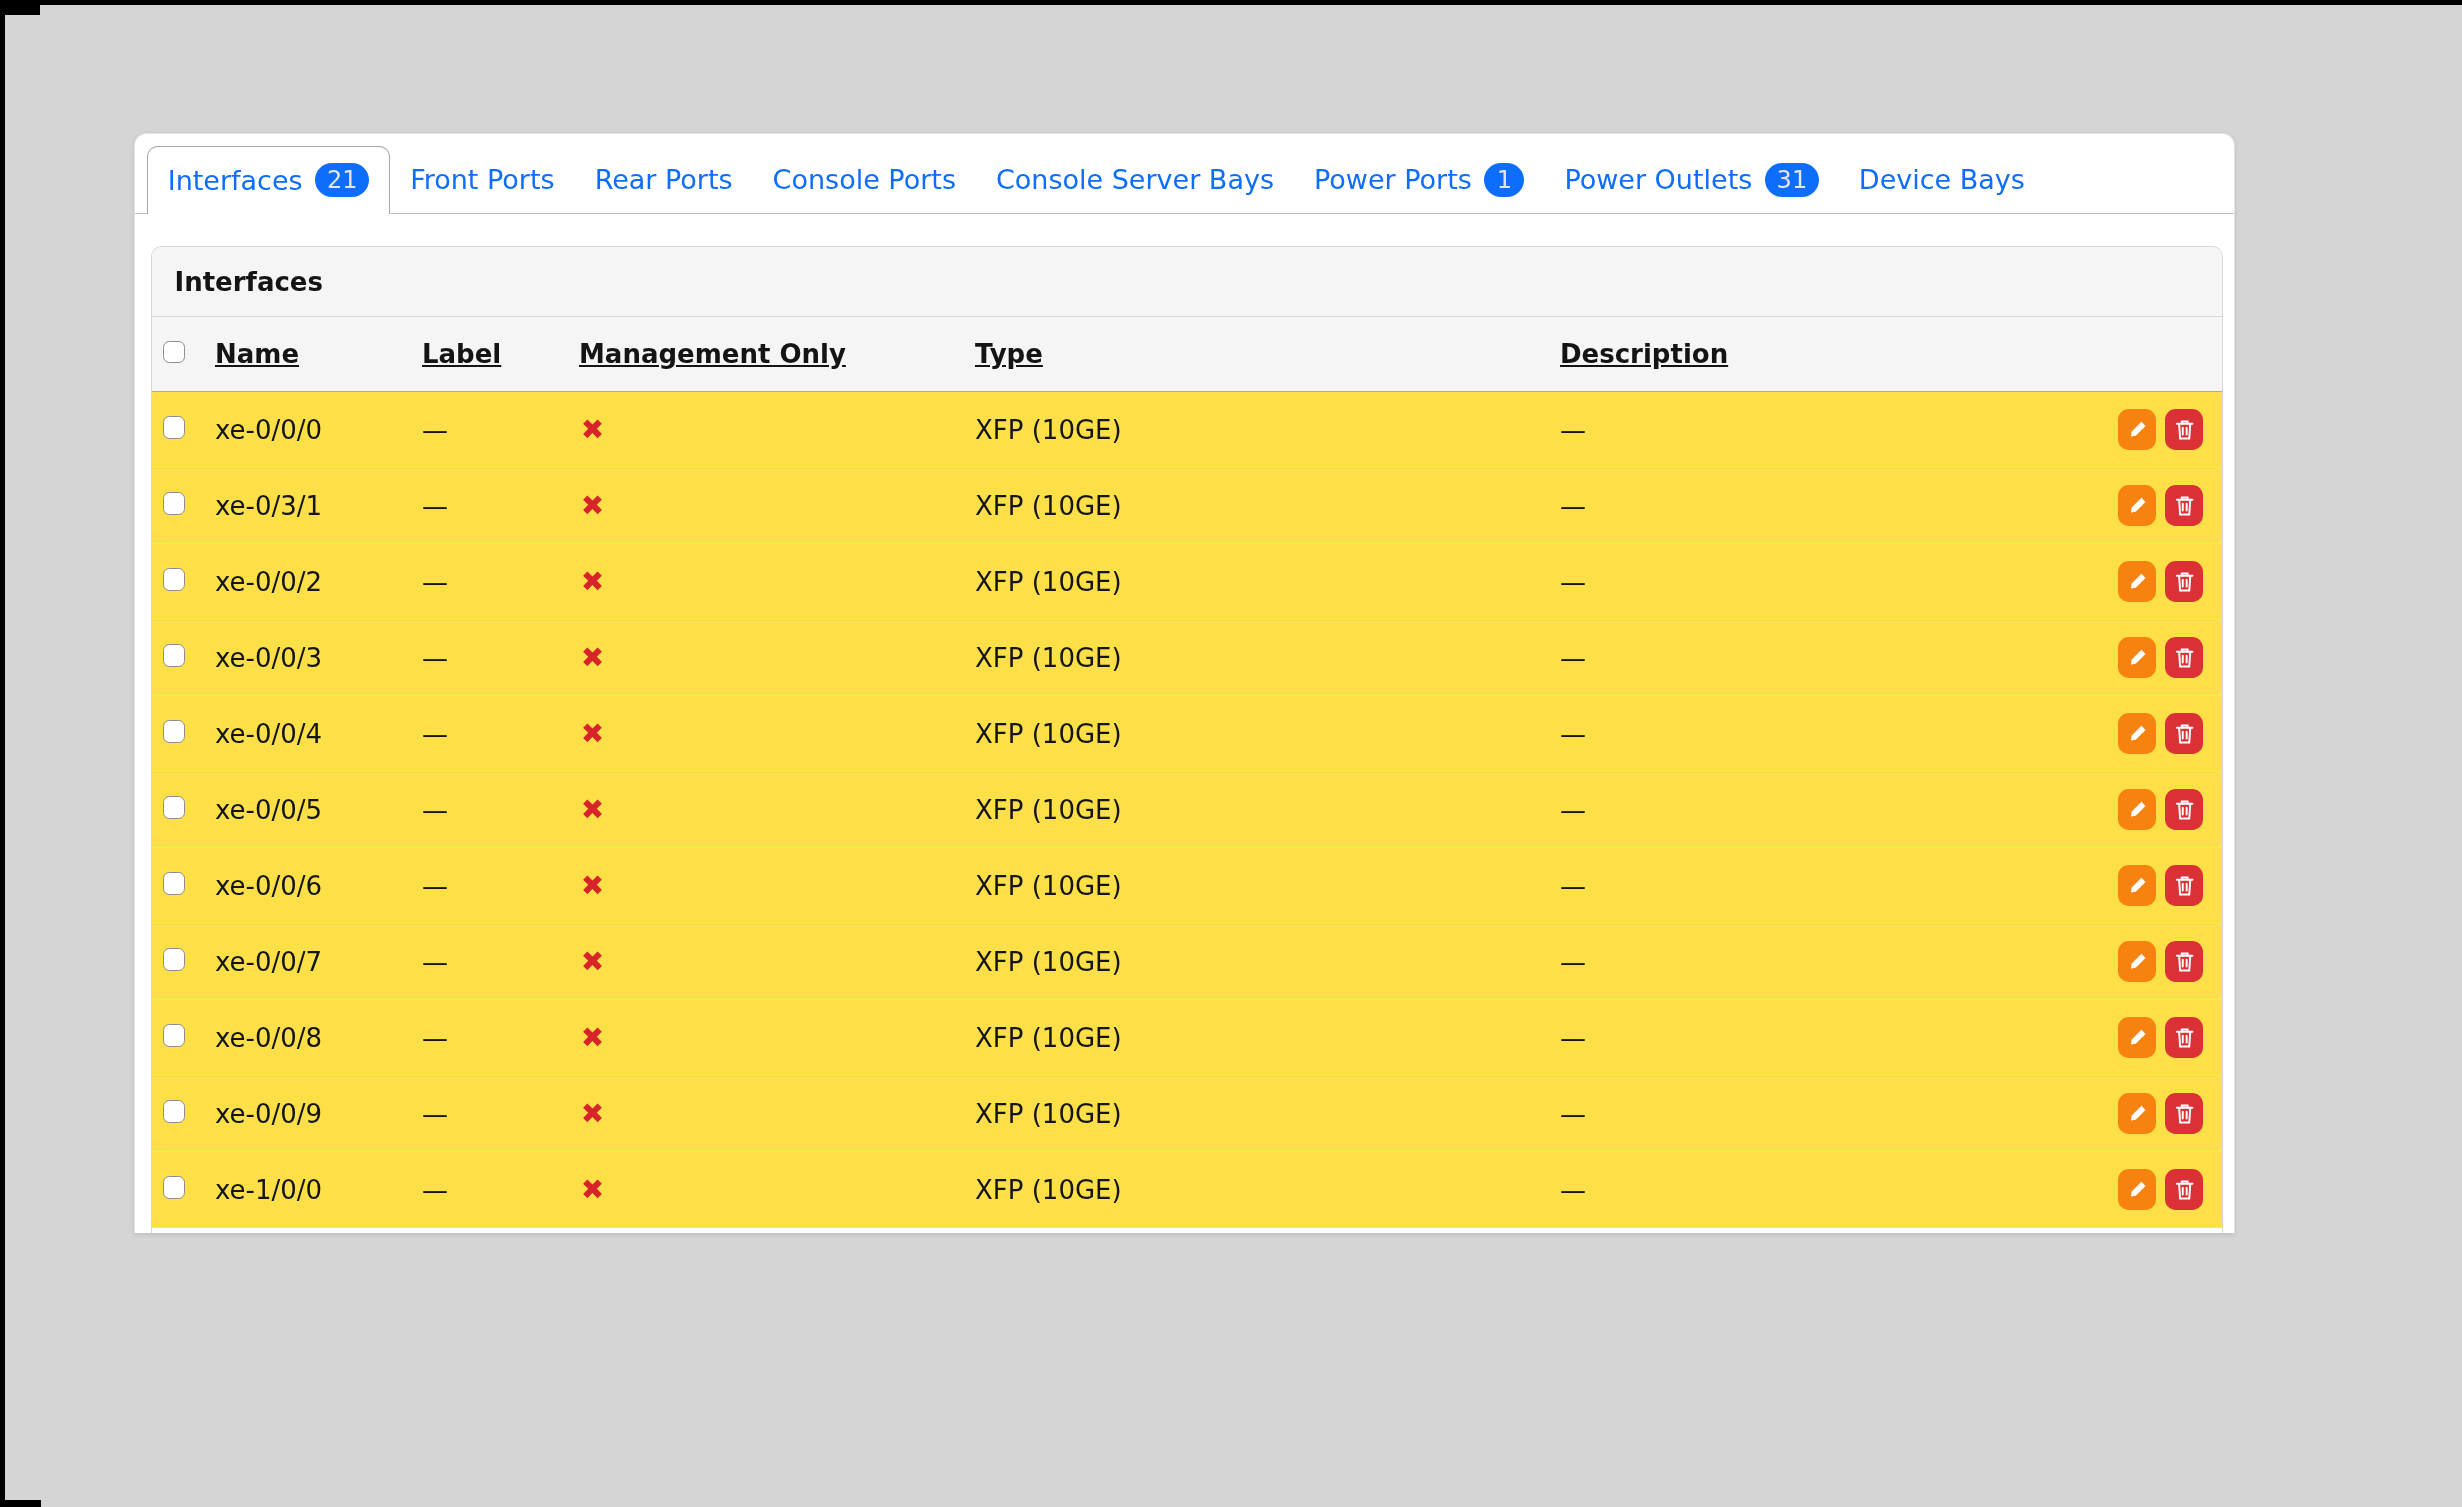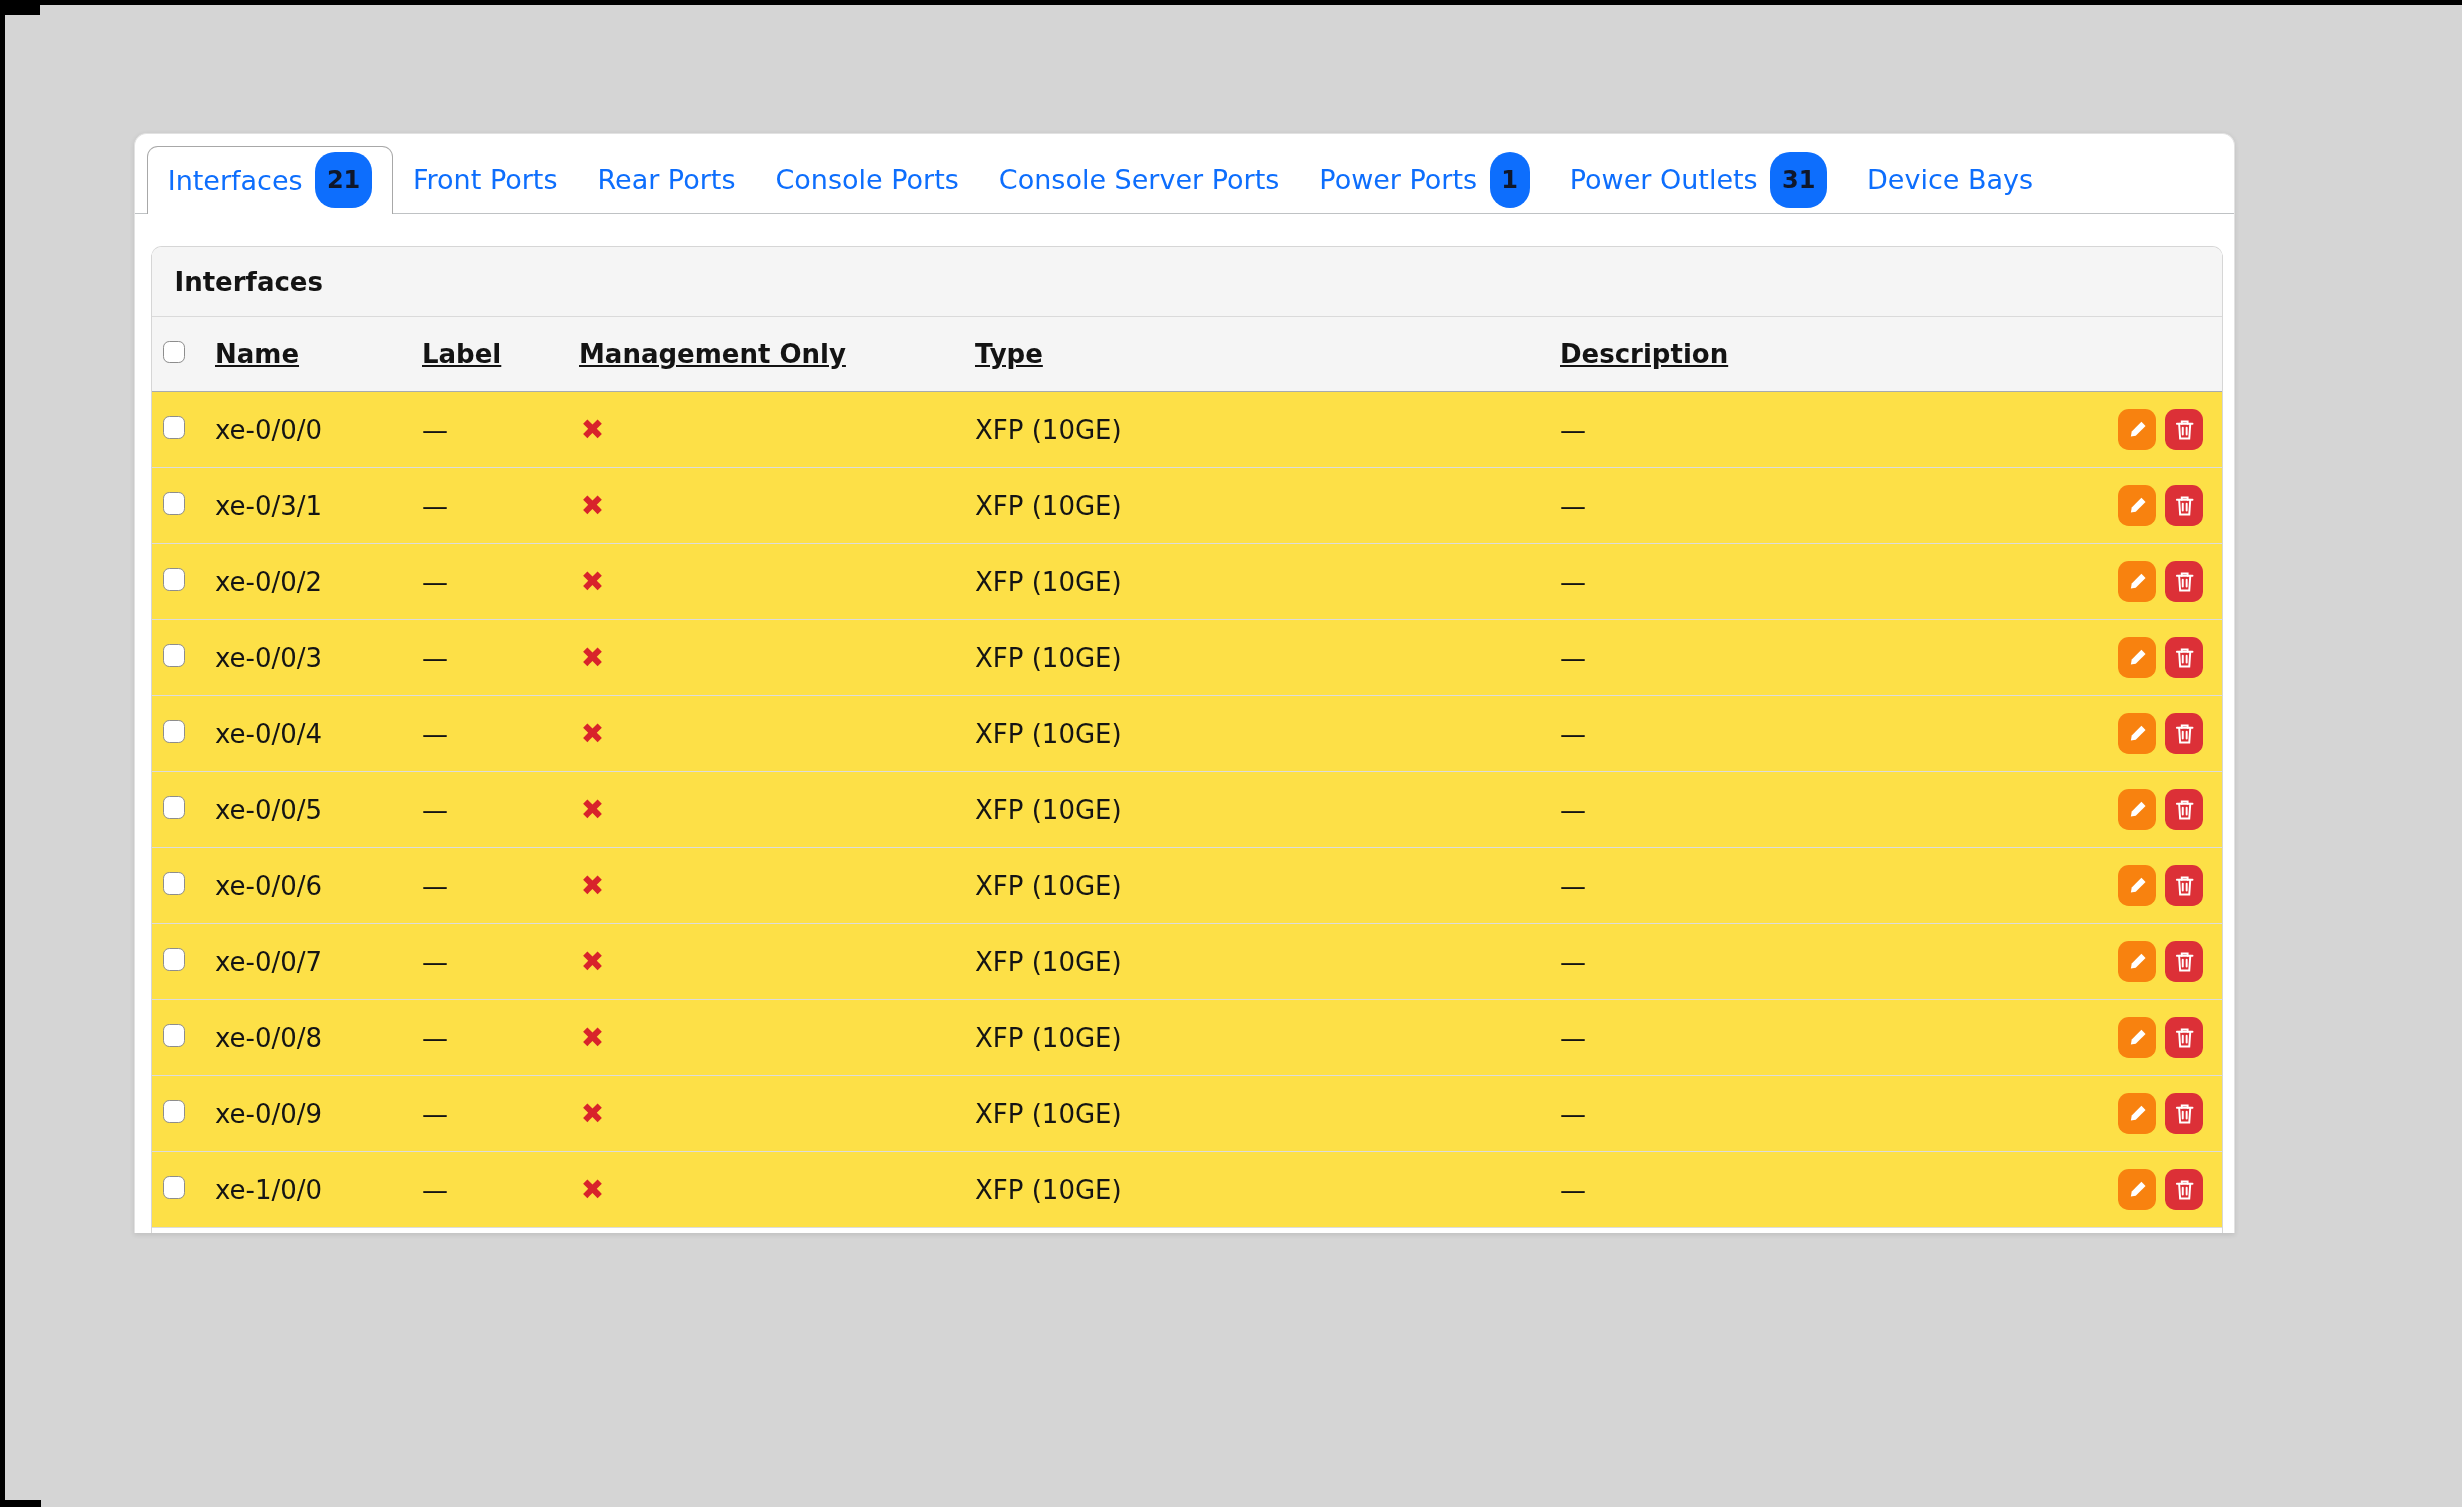--- a/index.html
+++ b/index.html
@@ -36,23 +36,23 @@
     display:flex;align-items:center;height:67px;padding:0 20px;
     font-size:27px;color:#0d6efd;cursor:pointer;white-space:nowrap;
   }
   .tab.active{
     border:0.9px solid #a8a8a8;border-bottom:none;
     border-radius:10.8px 10.8px 0 0;background:#fff;
     margin-bottom:-0.9px;height:68px;box-sizing:border-box;
   }
   .tab-badge{
     display:inline-flex;align-items:center;justify-content:center;
-    min-width:40px;height:56px;padding:0 11.7px;margin-left:12.6px;
-    background:#0d6efd;color:#0f172a;border-radius:20px;
-    font-size:24px;font-weight:bold;box-sizing:border-box;
+    min-width:40px;height:34px;padding:0 11.7px;margin-left:12.6px;
+    background:#0d6efd;color:#e5e5e5;border-radius:20px;
+    font-size:24px;font-weight:normal;box-sizing:border-box;
   }
   .tab-badge.circle{padding:0;width:40px;}
 
   
   .panel{
     position:absolute;left:16px;right:10.8px;top:112px;bottom:-1.8px;
     border:0.9px solid #d6d6d6;border-bottom:none;border-radius:10.8px 10.8px 0 0;
     box-sizing:border-box;overflow:hidden;background:#fff;
   }
   .panel-header{
@@ -115,21 +115,21 @@
       <div class="tab">
         <span>Front Ports</span>
       </div>
       <div class="tab">
         <span>Rear Ports</span>
       </div>
       <div class="tab">
         <span>Console Ports</span>
       </div>
       <div class="tab">
-        <span>Console Server Ports</span>
+        <span>Console Server Bays</span>
       </div>
       <div class="tab">
         <span>Power Ports</span>
         <span class="tab-badge circle">1</span>
       </div>
       <div class="tab">
         <span>Power Outlets</span>
         <span class="tab-badge">31</span>
       </div>
       <div class="tab">

